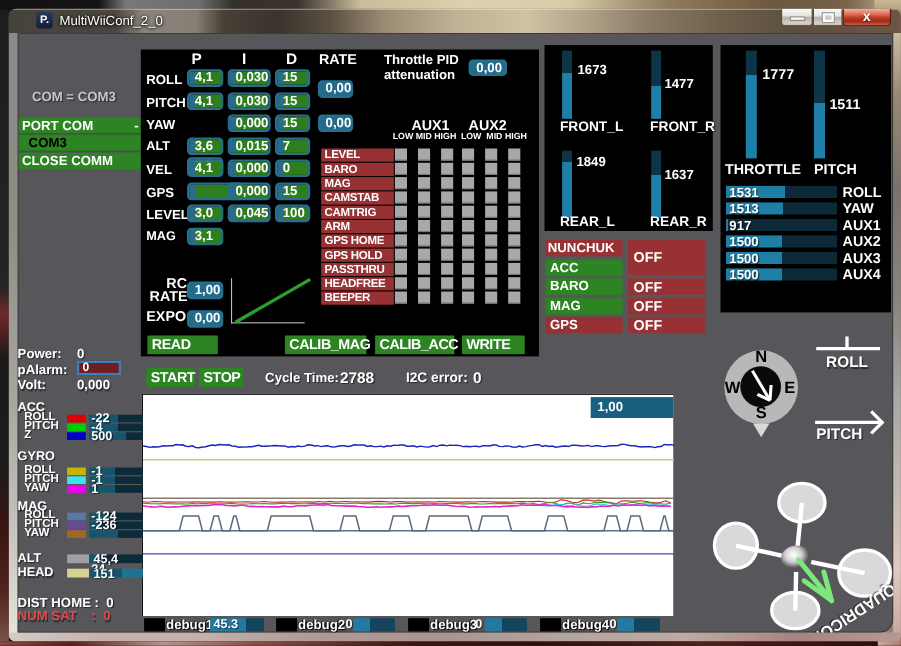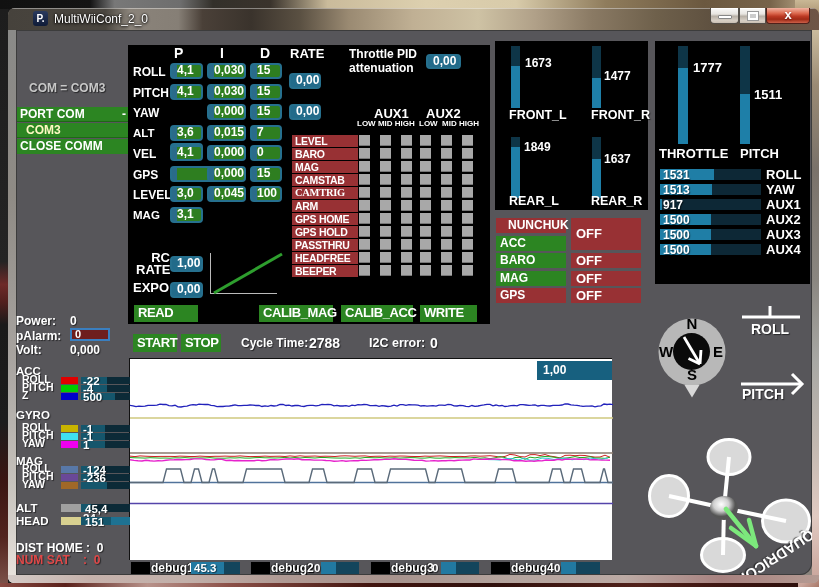--- a/index.html
+++ b/index.html
@@ -36,21 +36,21 @@
   <div class="abs" style="left:804px;top:22px;width:7px;height:553px;background:linear-gradient(180deg,#cabb9d 0%,#9a8a74 10%,#7a726a 25%,#8a8680 45%,#a8a8a4 60%,#c2b8b0 75%,#e0cac2 88%,#c9a49a 100%);"></div>
   <div class="abs" style="left:0;top:567px;width:811px;height:8px;background:linear-gradient(90deg,#d4cac6 0%,#c6b2ac 10%,#c2b0aa 22%,#b09a94 34%,#a8948e 48%,#b4a49e 62%,#bcaaa4 76%,#a88280 88%,#b49a92 100%);"></div>
 
   <div class="abs" style="left:25px;top:3px;width:15px;height:15px;background:linear-gradient(180deg,#2a3a5e,#101c38);border-radius:3px;color:#fff;font-size:10px;font-weight:bold;text-align:center;line-height:15px;">P.</div>
   <div class="abs" style="left:46px;top:4px;color:#fff;font-size:12px;text-shadow:0 1px 3px #000,0 0 2px #000;">MultiWiiConf_2_0</div>
 
   <div class="abs" id="client" style="left:8px;top:22px;width:796px;height:545px;background:#57565a;overflow:hidden;border-radius:0 0 12px 0;box-shadow:inset 0 0 0 1px #3c3c3c;">
 
     <div class="abs b" style="left:13px;top:51px;font-size:12px;color:#c8c8c8;">COM = COM3</div>
     <div class="abs" style="left:1px;top:77px;width:113px;height:15px;background:#2c8522;border-bottom:1px solid #1d6a15;color:#fff;font-size:12px;font-weight:bold;line-height:15px;padding-left:3px;">PORT COM<span style="float:right;margin-right:4px;">-</span></div>
-    <div class="abs" style="left:1px;top:93px;width:113px;height:15px;background:#2c8522;border-bottom:1px solid #1d6a15;color:#fef9c3;font-size:12px;font-weight:bold;line-height:15px;padding-left:9px;">COM3</div>
+    <div class="abs" style="left:1px;top:93px;width:113px;height:15px;background:#2c8522;border-bottom:1px solid #1d6a15;color:#000000;font-size:12px;font-weight:bold;line-height:15px;padding-left:9px;">COM3</div>
     <div class="abs" style="left:1px;top:109px;width:113px;height:15px;background:#2c8522;color:#fff;font-size:12px;font-weight:bold;line-height:15px;padding-left:3px;">CLOSE COMM</div>
 
     <div class="abs b" style="left:0px;top:284px;font-size:12px;">Power:</div>
     <div class="abs b" style="left:54px;top:284px;font-size:12px;">0</div>
     <div class="abs b" style="left:0px;top:299px;font-size:12px;">pAlarm:</div>
     <div class="abs" style="left:54px;top:298px;width:40px;height:13px;background:#6e1e1e;border:2px solid #3a7fc0;color:#fff;font-size:11px;font-weight:bold;line-height:9px;padding-left:3px;">0</div>
     <div class="abs b" style="left:0px;top:313px;font-size:12px;">Volt:</div>
     <div class="abs b" style="left:54px;top:313px;font-size:12px;">0,000</div>
 
     <div class="abs" style="left:112px;top:15px;width:362px;height:279px;background:#000;"></div>
@@ -100,21 +100,21 @@
 
     <div class="abs b" style="left:358px;top:76px;font-size:13px;">AUX1</div>
     <div class="abs b" style="left:410px;top:76px;font-size:13px;">AUX2</div>
     <div class="abs b" style="left:341px;top:89px;font-size:8px;">LOW MID HIGH</div>
     <div class="abs b" style="left:403px;top:89px;font-size:8px;">LOW&nbsp; MID HIGH</div>
 
     <div class="red" style="top:105px;">LEVEL</div>
     <div class="red" style="top:118px;">BARO</div>
     <div class="red" style="top:131px;">MAG</div>
     <div class="red" style="top:144px;">CAMSTAB</div>
-    <div class="red" style="top:157px;font-family:Liberation Serif, serif;">CAMTRIG</div>
+    <div class="red" style="top:157px;">CAMTRIG</div>
     <div class="red" style="top:170px;">ARM</div>
     <div class="red" style="top:183px;">GPS HOME</div>
     <div class="red" style="top:196px;">GPS HOLD</div>
     <div class="red" style="top:209px;">PASSTHRU</div>
     <div class="red" style="top:222px;">HEADFREE</div>
     <div class="red" style="top:235px;">BEEPER</div>
 
     <div class="cb" style="left:343px;top:105px;"></div>
     <div class="cb" style="left:364px;top:105px;"></div>
     <div class="cb" style="left:385px;top:105px;"></div>
@@ -232,21 +232,21 @@
     <div class="abs" style="left:644px;top:184px;width:101px;height:11px;background:linear-gradient(90deg,#1f7ea6 0,#1f7ea6 51px,#0d2836 51px,#0d2836 100%);"></div>
     <div class="abs b" style="left:647px;top:183px;font-size:12px;">1500</div>
     <div class="abs b" style="left:750px;top:182px;font-size:13px;">AUX2</div>
     <div class="abs" style="left:644px;top:199px;width:101px;height:11px;background:linear-gradient(90deg,#1f7ea6 0,#1f7ea6 51px,#0d2836 51px,#0d2836 100%);"></div>
     <div class="abs b" style="left:647px;top:198px;font-size:12px;">1500</div>
     <div class="abs b" style="left:750px;top:197px;font-size:13px;">AUX3</div>
     <div class="abs" style="left:644px;top:214px;width:101px;height:11px;background:linear-gradient(90deg,#1f7ea6 0,#1f7ea6 51px,#0d2836 51px,#0d2836 100%);"></div>
     <div class="abs b" style="left:647px;top:213px;font-size:12px;">1500</div>
     <div class="abs b" style="left:750px;top:212px;font-size:13px;">AUX4</div>
 
-    <div class="abs" style="left:480px;top:188px;width:70px;height:15px;background:#983134;color:#fff;font-size:12px;font-weight:bold;line-height:15px;padding-left:12px;">NUNCHUK</div>
+    <div class="abs" style="left:480px;top:188px;width:70px;height:15px;background:#983134;color:#fff;font-size:12px;font-weight:bold;line-height:15px;padding-left:2px;">NUNCHUK</div>
     <div class="abs" style="left:480px;top:206px;width:70px;height:15px;background:#2c8522;color:#fff;font-size:12px;font-weight:bold;line-height:15px;padding-left:4px;">ACC</div>
     <div class="abs" style="left:480px;top:223px;width:70px;height:15px;background:#2c8522;color:#fff;font-size:12px;font-weight:bold;line-height:15px;padding-left:4px;">BARO</div>
     <div class="abs" style="left:480px;top:241px;width:70px;height:15px;background:#2c8522;color:#fff;font-size:12px;font-weight:bold;line-height:15px;padding-left:4px;">MAG</div>
     <div class="abs" style="left:480px;top:258px;width:70px;height:15px;background:#983134;color:#fff;font-size:12px;font-weight:bold;line-height:15px;padding-left:4px;">GPS</div>
     <div class="abs" style="left:555px;top:188px;width:70px;height:32px;background:#983134;color:#fff;font-size:13px;font-weight:bold;line-height:32px;padding-left:5px;">OFF</div>
     <div class="abs" style="left:555px;top:223px;width:70px;height:15px;background:#983134;color:#fff;font-size:13px;font-weight:bold;line-height:15px;padding-left:5px;">OFF</div>
     <div class="abs" style="left:555px;top:241px;width:70px;height:15px;background:#983134;color:#fff;font-size:13px;font-weight:bold;line-height:15px;padding-left:5px;">OFF</div>
     <div class="abs" style="left:555px;top:258px;width:70px;height:15px;background:#983134;color:#fff;font-size:13px;font-weight:bold;line-height:15px;padding-left:5px;">OFF</div>
 
     <div class="btn" style="left:117px;top:304px;width:44px;height:18px;line-height:18px;">START</div>

